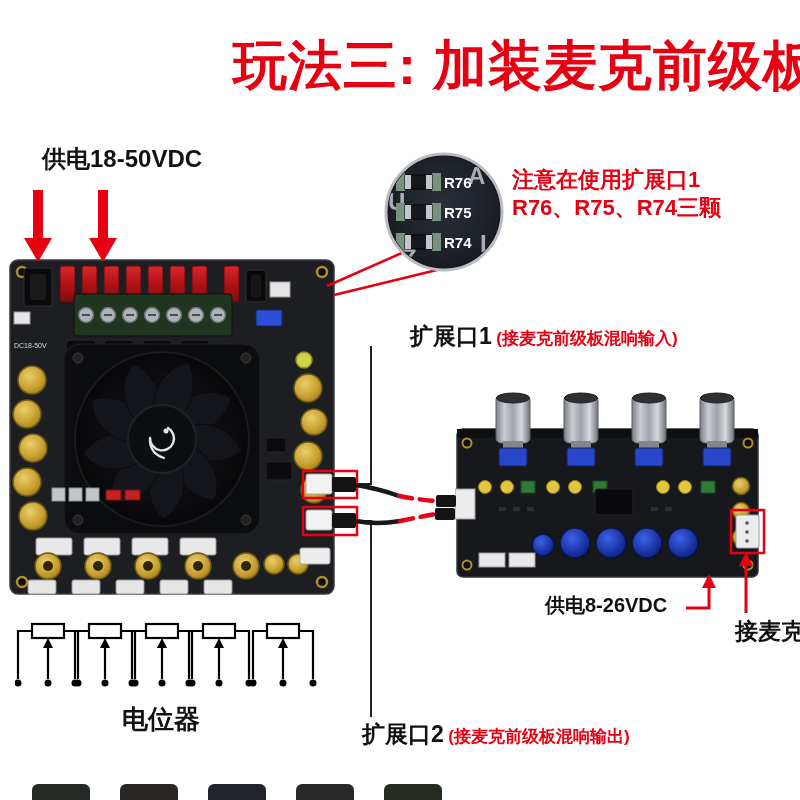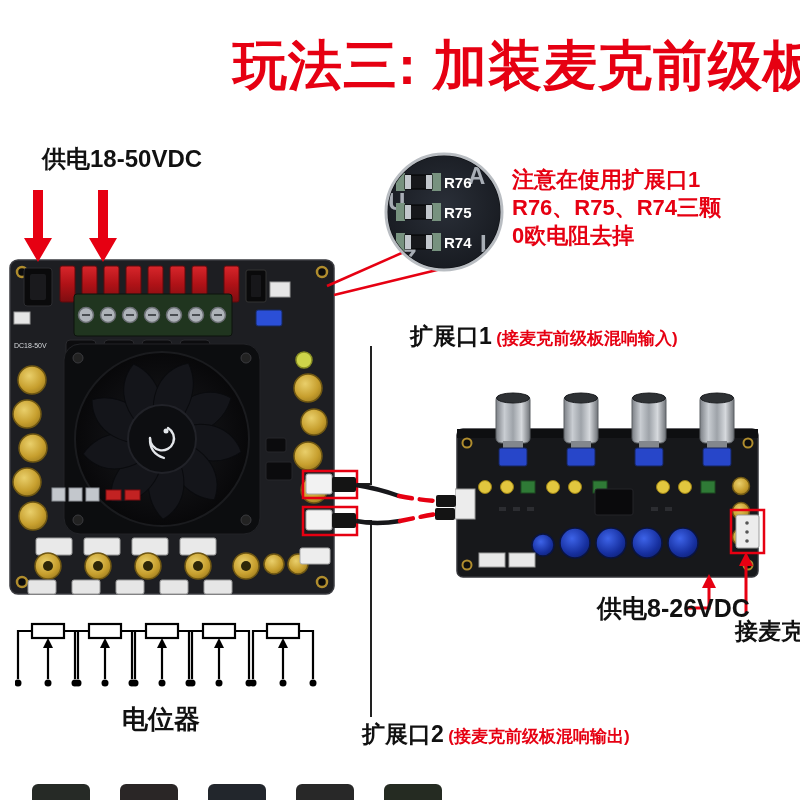--- a/index.html
+++ b/index.html
@@ -5,21 +5,21 @@
   * { margin:0; padding:0; box-sizing:border-box; }
   :root { --red:#e60012; }
   body { background:#fff; font-family:"Liberation Sans","DejaVu Sans",sans-serif; }
   .page { position:relative; width:800px; height:800px; background:#fff; overflow:hidden; }
 
   .title { position:absolute; top:30px; left:18px; width:100%; text-align:right;
            font-size:54px; font-weight:800; color:var(--red); letter-spacing:1px; z-index:10; }
 
   .lbl { position:absolute; color:#111; font-weight:700; white-space:nowrap; z-index:10;margin-left:28px; }
   .power-main   { left:14px;  top:143px; font-size:24px; }
-  .power-preamp { left:569px; top:592px; font-size:25px; }
+  .power-preamp { left:517px; top:592px; font-size:20px; }
   .mic-label    { left:707px; top:616px; font-size:23px; }
 
   .note { position:absolute; left:512px; top:166px; z-index:10; }
   .note div { font-size:22px; font-weight:700; color:var(--red); line-height:28px; white-space:nowrap; }
 
   .port-label { position:absolute; white-space:nowrap; z-index:10; }
   .port-label .name { font-size:23px; font-weight:700; color:#111; }
   .port-label .desc { font-size:17px; font-weight:700; color:var(--red); }
   .port1 { left:362px; top:321px;margin-left:48px; }
   .port2 { left:362px; top:719px; }
@@ -360,21 +360,20 @@
         <rect x="25" y="87" width="6" height="14" fill="#c2c7cc"></rect>
           <rect x="46" y="87" width="6" height="14" fill="#c2c7cc"></rect>
         <text x="64" y="100" class="rlabel">R74</text>
       </g>
     </g>
   </svg>
 
   <div class="note">
     <div>注意在使用扩展口1</div>
     <div>R76、R75、R74三颗</div>
-    <div>0欧电阻去掉</div>
   </div>
 
   <div class="port-label port1">
     <span class="name">扩展口1</span>
     <span class="desc">(接麦克前级板混响输入)</span>
   </div>
   <div class="port-label port2">
     <span class="name">扩展口2</span>
     <span class="desc">(接麦克前级板混响输出)</span>
   </div>

